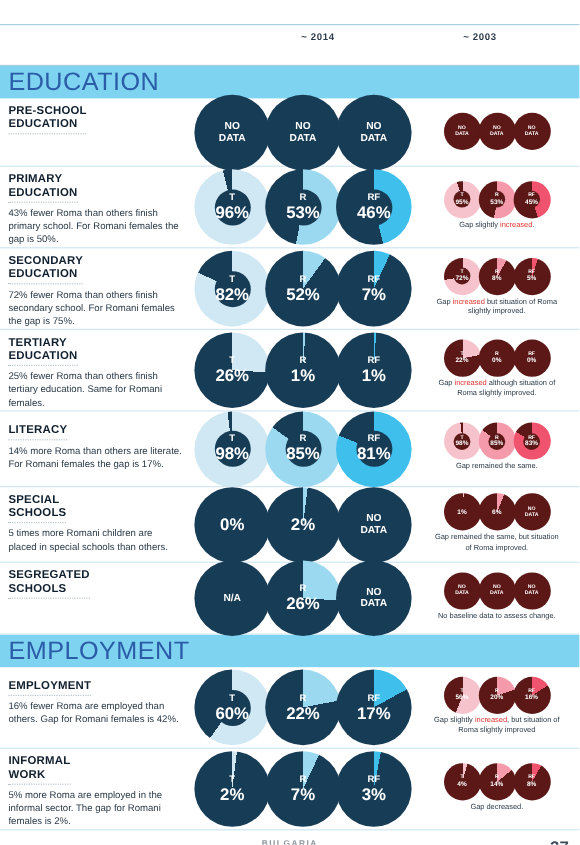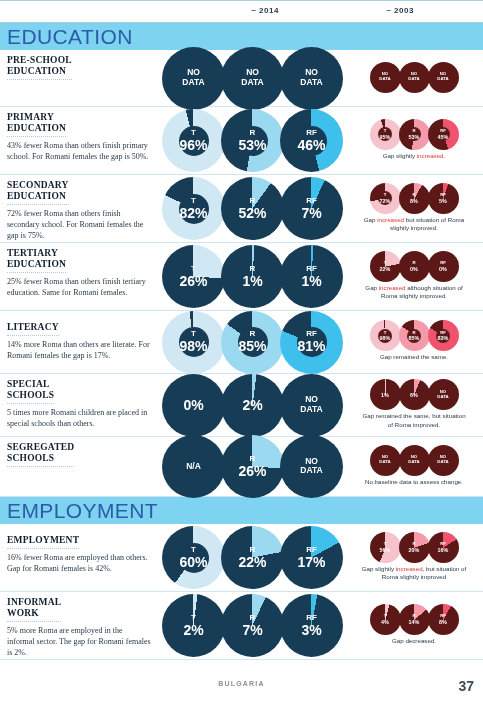--- a/index.html
+++ b/index.html
@@ -8,24 +8,25 @@
     background:#ffffff;
     font-family:"Liberation Sans", sans-serif;
     color:#1b2a3a;
     overflow:hidden;
     position:relative;
   }
   .page{width:483px;height:704px;position:relative;box-sizing:border-box;}
 
   
   .year-header{
-    position:relative;height:23px;
+    position:relative;height:35px;
     border-top:1px solid #a9cfdf;
     border-bottom:1px solid #a9cfdf;
     box-sizing:border-box;
+    margin-top:20px;
   }
   .year-label{
     position:absolute;top:5px;
     font-size:8px;font-weight:bold;letter-spacing:.5px;color:#2b3a4a;
     text-align:center;
   }
   .year-2014{left:185px;width:160px;}
   .year-2005{left:330px;width:140px;}
 
   
@@ -48,21 +49,20 @@
     border-bottom:1px solid #cfe6f2;
     box-sizing:border-box;
     display:flex;
     align-items:stretch;
   }
   .row-text{
     width:160px;
     padding:5px 8px 4px 7px;
     box-sizing:border-box;
     position:relative;
-    font-family:Liberation Serif, serif;
   }
   .row-title{
     font-size:9.5px;font-weight:bold;letter-spacing:.2px;
     line-height:1.18;color:#101f2e;
     text-transform:uppercase;
     padding-bottom:2px;
     border-bottom:1px dotted #b9c6ce;
     display:inline-block;
   }
   .row-desc{

